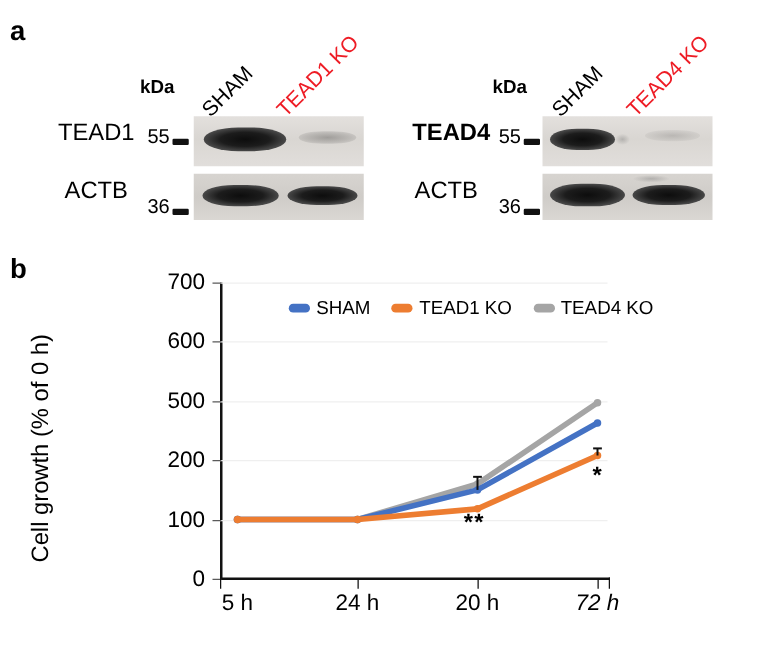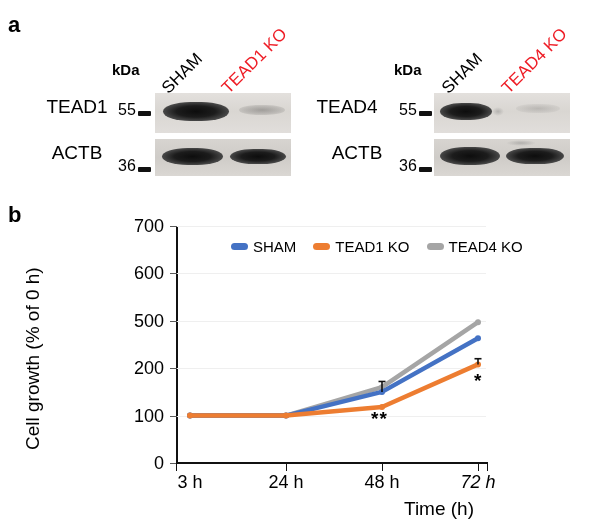--- a/index.html
+++ b/index.html
@@ -74,21 +74,21 @@
   </div>
 </div>
 
 <div class="blot-block" id="blot-tead4">
 
   <div class="lane-head sham" style="left:452px;top:78px;">SHAM</div>
   <div class="lane-head ko" style="left:512px;top:78px;">TEAD4 KO</div>
 
   <div class="kda-label" style="left:394px;top:61px;">kDa</div>
 
-  <div class="blot-protein-label" style="left:308px;top:96px;width:78px;">TEAD4</div>
+  <div class="blot-protein-label" style="left:322px;top:96px;width:78px;font-weight:bold;">TEAD4</div>
   <div class="mw-label" style="left:399px;top:101px;">55</div>
   <div class="mw-dash" style="left:419px;top:111px;"></div>
   <div class="gel g-top" style="left:434px;top:93px;width:136px;height:40px;">
     <div class="band strong" style="left:6px;top:10px;width:52px;height:17px;"></div>
     <div class="band vfaint" style="left:82px;top:11px;width:44px;height:9px;"></div>
     <div class="smudge" style="left:58px;top:14px;width:12px;height:9px;"></div>
   </div>
 
   <div class="blot-protein-label" style="left:318px;top:142px;width:78px;">ACTB</div>
   <div class="mw-label" style="left:399px;top:157px;">36</div>
@@ -98,21 +98,20 @@
     <div class="band strong" style="left:72px;top:9px;width:58px;height:16px;"></div>
     <div class="smudge" style="left:72px;top:1px;width:30px;height:6px;"></div>
   </div>
 </div>
 
 <div class="panel-letter" id="panel-b-letter">b</div>
 
 <div id="chart-area">
 
   <div id="y-axis-title">Cell growth (% of 0 h)</div>
-  <div id="x-axis-title">Time (h)</div>
 
   <div id="legend">
     <div class="legend-item">
       <span class="legend-swatch" style="background:#4472C4;"></span>
       <span>SHAM</span>
     </div>
     <div class="legend-item">
       <span class="legend-swatch" style="background:#ED7D31;"></span>
       <span>TEAD1 KO</span>
     </div>
@@ -162,25 +161,25 @@
       <div class="ytick-label" style="top: 168.2px; right: 447px;">200</div>
       <div class="ytick-mark" style="top: 168.2px; left: 170px;"></div>
       <div class="ytick-label" style="top: 120.8px; right: 447px;">500</div>
       <div class="ytick-mark" style="top: 120.8px; left: 170px;"></div>
       <div class="ytick-label" style="top: 73.4px; right: 447px;">600</div>
       <div class="ytick-mark" style="top: 73.4px; left: 170px;"></div>
       <div class="ytick-label" style="top: 26px; right: 447px;">700</div>
       <div class="ytick-mark" style="top: 26px; left: 170px;"></div>
     </div>
   <div id="x-ticks">
-      <div class="xtick-label" style="left: 190px;">3 h</div>
+      <div class="xtick-label" style="left: 190px;">5 h</div>
       <div class="xtick-mark" style="left: 286px;"></div>
       <div class="xtick-label" style="left: 286px;">24 h</div>
       <div class="xtick-mark" style="left: 382px;"></div>
-      <div class="xtick-label" style="left: 382px;">48 h</div>
+      <div class="xtick-label" style="left: 382px;">20 h</div>
       <div class="xtick-mark" style="left: 478px;"></div>
       <div class="xtick-label" style="left: 478px; font-style: italic;">72 h</div>
       <div class="xtick-mark" style="left: 176px; top: 262px; height: 9px;"></div>
       <div class="xtick-mark" style="left: 487px; top: 262px; height: 9px;"></div>
     </div>
   <div id="annotations">
       <div class="sig-star" style="left: 371px; top: 207.97px;">**</div>
       <div class="sig-star" style="left: 474px; top: 170.05px;">*</div>
     </div>
 </div>

